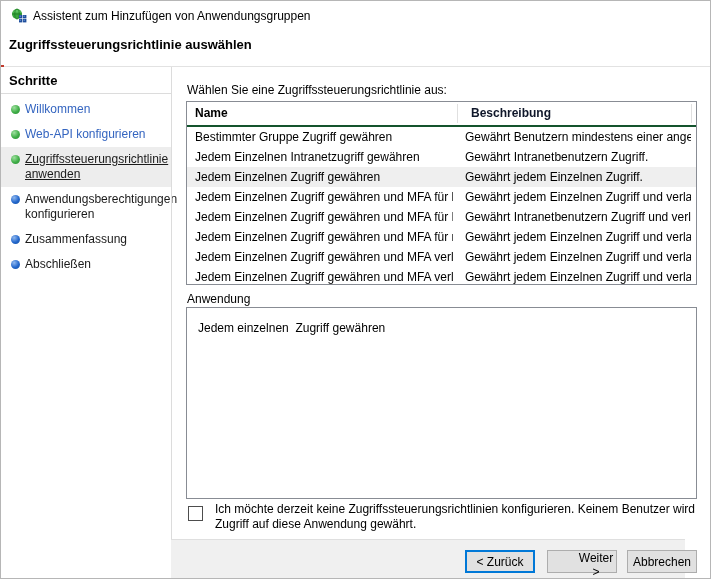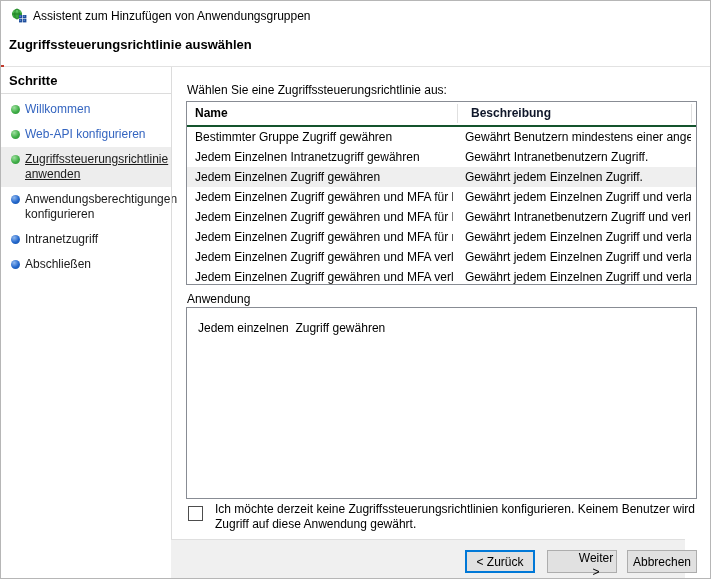--- a/index.html
+++ b/index.html
@@ -116,21 +116,21 @@
         <span class="step-label">Zugriffssteuerungsrichtlinie anwenden</span>
       </div>
 
       <div class="step">
         <span class="bullet blue"></span>
         <span class="step-label">Anwendungsberechtigungen konfigurieren</span>
       </div>
 
       <div class="step">
         <span class="bullet blue"></span>
-        <span class="step-label">Intranetzugriff</span>
+        <span class="step-label">Zusammenfassung</span>
       </div>
 
       <div class="step">
         <span class="bullet blue"></span>
         <span class="step-label">Abschließen</span>
       </div>
 
     </div>
   </div>
   <div class="vsep"></div>

